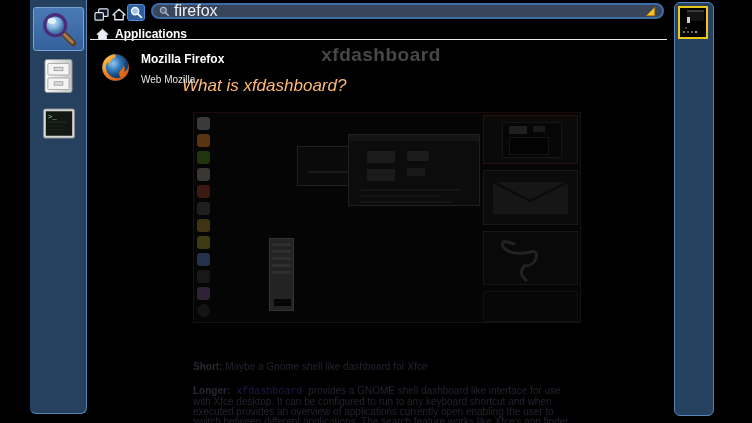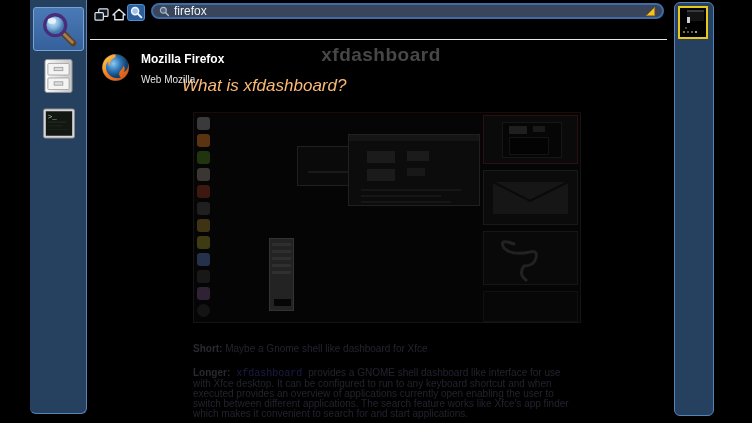--- a/index.html
+++ b/index.html
@@ -35,21 +35,21 @@
   .bg-tooltip .chip { position:absolute; left:4px; bottom:4px; width:17px; height:7px; background:#060606; }
   .bg-panel { position:absolute; left:289px; width:95px; background:#0a0a0a; }
   .bg-p1 { top:2px; height:49px; border:1px solid #2a1010; }
   .bg-p2 { top:57px; height:55px; border:1px solid #191919; background:#0b0b0b; }
   .bg-p3 { top:118px; height:54px; border:1px solid #161616; background:#090909; }
   .bg-p4 { top:178px; height:31px; border:1px solid #101010; background:#070707; }
   .bg-p1 .w { position:absolute; left:18px; top:6px; width:60px; height:36px; background:#060606; border:1px solid #161616; }
   .bg-p1 .wa { position:absolute; left:6px; top:3px; width:18px; height:8px; background:#1f1f1f; }
   .bg-p1 .wb { position:absolute; left:30px; top:3px; width:12px; height:6px; background:#1a1a1a; }
   .bg-p1 .wc { position:absolute; left:6px; top:14px; width:40px; height:18px; background:#030303; border:1px solid #141414; }
-  .bg-text { left:193px; width:382px; font-size:10px; line-height:10px; color:#232330; }
+  .bg-text { left:193px; width:382px; font-size:10px; line-height:10px; color:#232330;margin-top:18px; }
   .bg-text b { color:#292931; }
   .bg-link { font-family:"Liberation Mono", monospace; color:#1c1c4a; }
 
   
   .sidebar { left:30px; top:0; width:57px; height:414px; background:#26405f;
     border-right:1px solid #5584b8; border-bottom:1px solid #5584b8;
     border-radius:0 0 6px 6px; }
   .sb-sel { left:3px; top:7px; width:51px; height:44px; border-radius:3px;
     background:linear-gradient(#4a7ab6,#35619b); border:1px solid #79a3d4;
     display:flex; align-items:center; justify-content:center; }
@@ -63,21 +63,21 @@
   .ws-thumb .wh { position:absolute; left:7px; top:9px; width:3px; height:6px; background:#cfcfcf; }
   .ws-thumb .d { position:absolute; width:2px; height:2px; }
 
   
   .viewbtn { top:8px; width:16px; height:13px; display:flex; align-items:center; justify-content:center; }
   .viewbtn-active { left:127px; top:4px; width:18px; height:17px; background:#2d5e9b;
     border:1px solid #4a90d9; border-radius:3px; display:flex; align-items:center; justify-content:center; }
   .searchbox { left:151px; top:3px; width:513px; height:16px; background:#38455a;
     border:2px solid #3e6ca6; border-radius:9px; display:flex; align-items:center; padding:0 6px; }
   .searchbox input { flex:1; background:transparent; border:none; outline:none;
-    color:#eef2f6; font-size:12px; font-family:"Liberation Sans", sans-serif; padding:0 0 0 4px; }
+    color:#eef2f6; font-size:16px; font-family:"Liberation Sans", sans-serif; padding:0 0 0 4px; }
 
   
   .sect-head { left:96px; top:27px; display:flex; align-items:center; gap:6px; }
   .sect-title { color:#fff; font-size:12px; font-weight:bold; }
   .sect-line { left:90px; top:39px; width:577px; height:1px; background:#e8e8e8; }
   .result { left:99px; top:49px; width:300px; height:36px; display:flex; gap:9px;align-items:center; }
   .res-title { color:#fff; font-size:12px; font-weight:bold; padding-top:2px; }
   .res-sub { color:#e4e4e4; font-size:10px; padding-top:8px; }
 </style>
 </head>
@@ -219,20 +219,26 @@
     <svg width="11" height="11" viewBox="0 0 14 14">
       <circle cx="5.5" cy="5.5" r="3.8" fill="#55687e" stroke="#aebdcd" stroke-width="1.4"></circle>
       <line x1="8.6" y1="8.6" x2="12" y2="12" stroke="#aebdcd" stroke-width="1.8" stroke-linecap="round"></line>
     </svg>
     <input type="text" value="firefox" style="">
     <svg width="11" height="11" viewBox="0 0 12 12">
       <path d="M10.5 1.5 L10.5 10.5 L1.5 10.5 Z" fill="#f2c522" stroke="#b97e10" stroke-width="1"></path>
     </svg>
   </div>
 
+  <div class="abs sect-head">
+    <svg width="13" height="12" viewBox="0 0 16 14">
+      <path d="M8 1 L15 7.5 H12.8 V13 H3.2 V7.5 H1 Z" fill="#e9eef4" stroke="#e9eef4" stroke-width="1" stroke-linejoin="round"></path>
+    </svg>
+    <span class="sect-title">Applications</span>
+  </div>
   <div class="abs sect-line"></div>
 
   <div class="abs result">
     <svg width="33" height="33" viewBox="0 0 36 36">
       <defs>
         <radialGradient id="ffglobe" cx="42%" cy="35%">
           <stop offset="0%" stop-color="#8ecaf0"></stop>
             <stop offset="55%" stop-color="#2f77b8"></stop>
             <stop offset="100%" stop-color="#11406f"></stop>
         </radialGradient>

